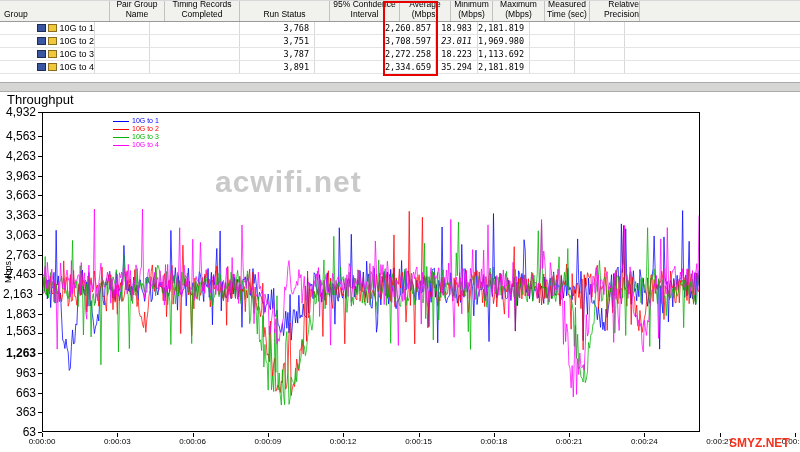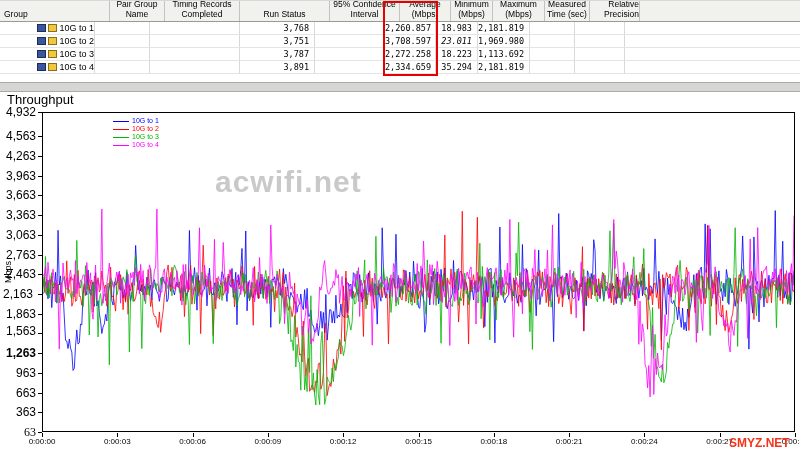--- a/index.html
+++ b/index.html
@@ -22,21 +22,21 @@
   .groupcell { display:flex !important; flex-direction:row; align-items:center; gap:2px; padding-left:2px; }
   .icon-a { width:9px; height:8px; background:#3a56a0; border:1px solid #1d2c55; flex:0 0 auto; }
   .icon-b { width:9px; height:8px; background:#f0c83c; border:1px solid #8a6d1e; flex:0 0 auto; }
   .glabel { font-size:9px; }
   .red-box { position:absolute; left:383px; top:1px; width:55px; height:75px; border:2px solid #e60000; pointer-events:none; z-index:5; }
   
   .hscroll { position:absolute; left:0; top:82px; width:800px; height:10px; background:#d6d6d4; border-top:1px solid #ababab; border-bottom:1px solid #ababab; }
   
   .chart-title { position:absolute; left:7px; top:92px; font-size:13px; }
   .ylabel { position:absolute; left:-12px; top:267px; width:40px; text-align:center; font-size:9px; transform:rotate(-90deg); }
-  .plot { position:absolute; left:42px; top:112px; width:753px; height:320px; border:1px solid #000; background:#fff; }
+  .plot { position:absolute; left:42px; top:112px; width:658px; height:320px; border:1px solid #000; background:#fff; }
   .lines { position:absolute; left:0; top:0; width:100%; height:100%; }
   .legend { position:absolute; left:70px; top:4px; z-index:3; }
   .legend-row { display:flex; align-items:center; height:8px; }
   .legend-line { display:inline-block; width:16px; height:1px; margin-right:3px; }
   .legend-label { font-size:7px; line-height:8px; }
   .watermark { position:absolute; left:172px; top:52px; font-size:30px; font-weight:bold; color:#c9c9c9; letter-spacing:1px; z-index:2; }
   .ytick-label { position:absolute; left:0; width:36px; text-align:right; font-size:12px; line-height:9px; }
   .ytick-mark { position:absolute; left:38px; width:4px; height:1px; background:#000; }
   .xtick-label { position:absolute; top:437px; width:50px; text-align:center; font-size:8px; }
   .xtick-mark { position:absolute; top:433px; width:1px; height:4px; background:#000; }
@@ -223,21 +223,21 @@
     <div class="ytick-label" style="top: 327px;">1,563</div>
     <div class="ytick-mark" style="top: 333.417px;"></div>
     <div class="ytick-label" style="top: 349.134px; font-weight: bold;">1,263</div>
     <div class="ytick-mark" style="top: 353.134px;"></div>
     <div class="ytick-label" style="top: 368.85px;">963</div>
     <div class="ytick-mark" style="top: 372.85px;"></div>
     <div class="ytick-label" style="top: 388.567px;">663</div>
     <div class="ytick-mark" style="top: 392.567px;"></div>
     <div class="ytick-label" style="top: 408.283px;">363</div>
     <div class="ytick-mark" style="top: 412.283px;"></div>
-    <div class="ytick-label" style="top: 428px; font-family: Liberation Serif, serif;">63</div>
+    <div class="ytick-label" style="top: 428px;">63</div>
     <div class="ytick-mark" style="top: 432px;"></div>
     <div class="xtick-label" style="left: 17px;">0:00:00</div>
     <div class="xtick-mark" style="left: 42px;"></div>
     <div class="xtick-label" style="left: 92.3px;">0:00:03</div>
     <div class="xtick-mark" style="left: 117.3px;"></div>
     <div class="xtick-label" style="left: 167.6px;">0:00:06</div>
     <div class="xtick-mark" style="left: 192.6px;"></div>
     <div class="xtick-label" style="left: 242.9px;">0:00:09</div>
     <div class="xtick-mark" style="left: 267.9px;"></div>
     <div class="xtick-label" style="left: 318.2px;">0:00:12</div>

